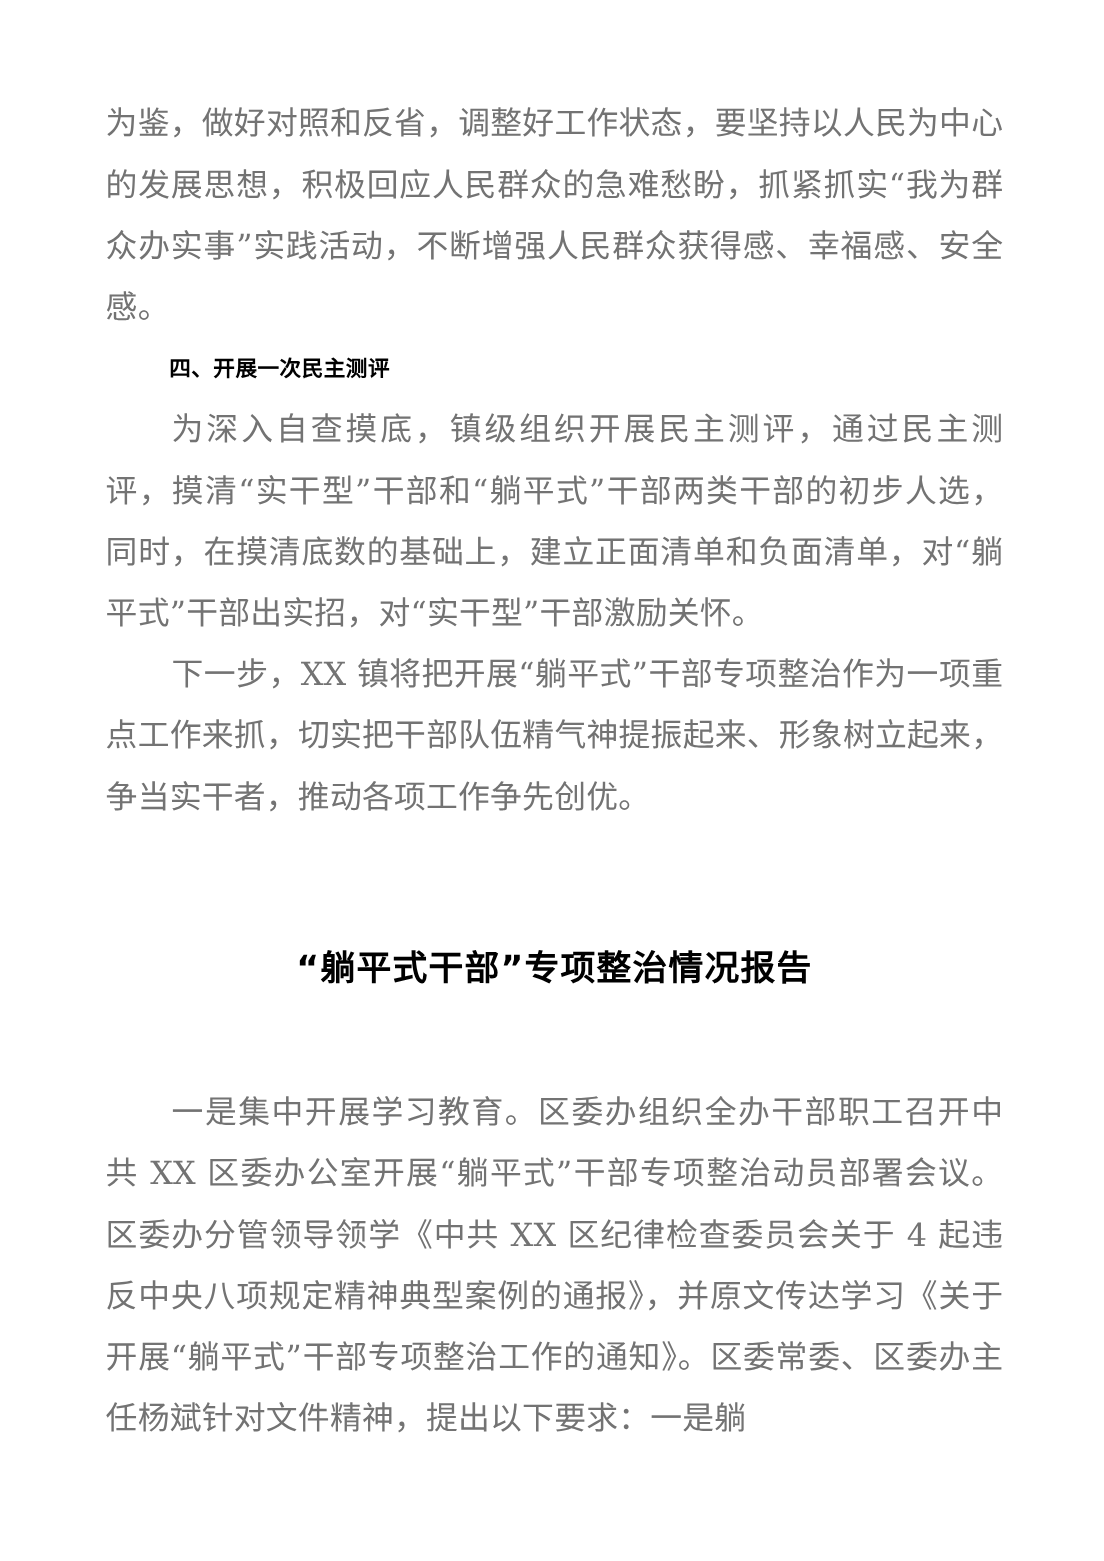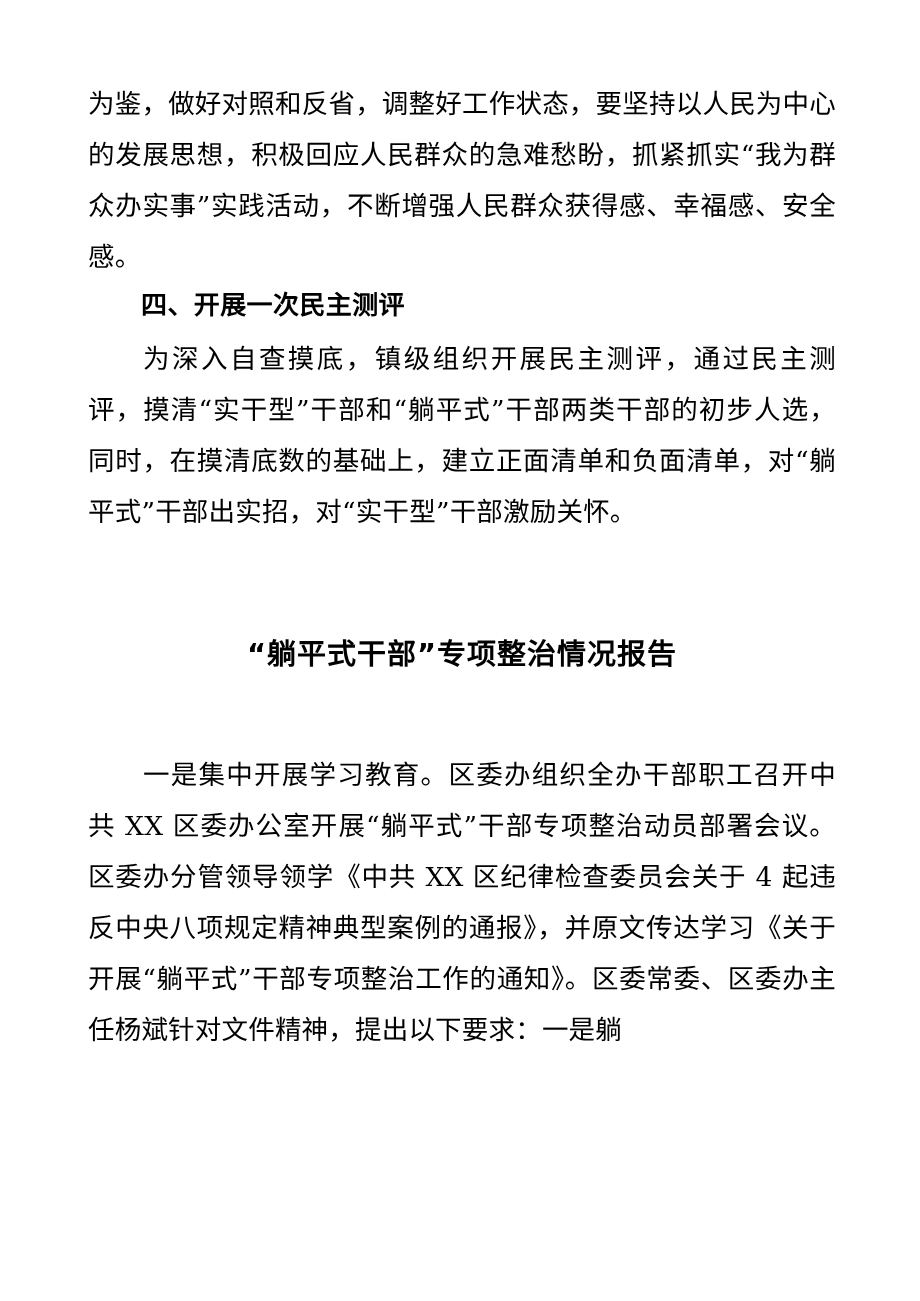--- a/index.html
+++ b/index.html
@@ -30,31 +30,31 @@
   .para {
     font-family: "DejaVu Serif", "Liberation Serif", serif;
     font-size: 26.5px;
     line-height: 51px;
     text-align: justify;
     text-justify: inter-character;
     text-indent: 55px;
     margin: 0;
     letter-spacing: 0.2px;
     font-weight: 400;
-    color: #000000;
+    color: #737373;
   }
 
   .para.continuation {
     text-indent: 0;
   }
 
   
   .section-heading {
-    font-family: Liberation Mono, monospace;
-    font-size: 26px;
+    font-family: Liberation Serif, serif;
+    font-size: 18px;
     line-height: 51px;
     font-weight: 700;
     margin: 0;
     text-indent: 53px;
     letter-spacing: 0.4px;
     color: #000000;
   }
 
   
   .doc-title {
@@ -74,18 +74,19 @@
   .block + .block { margin-top: 0; }
 </style>
 </head>
 <body>
 
 <div class="page">
   <div class="doc-body" id="doc-body">
   <p class="para block continuation">为鉴，做好对照和反省，调整好工作状态，要坚持以人民为中心的发展思想，积极回应人民群众的急难愁盼，抓紧抓实“我为群众办实事”实践活动，不断增强人民群众获得感、幸福感、安全感。</p>
       <h2 class="section-heading block">四、开展一次民主测评</h2>
       <p class="para block">为深入自查摸底，镇级组织开展民主测评，通过民主测评，摸清“实干型”干部和“躺平式”干部两类干部的初步人选，同时，在摸清底数的基础上，建立正面清单和负面清单，对“躺平式”干部出实招，对“实干型”干部激励关怀。</p>
+      <p class="para block">下一步，XX 镇将把开展“躺平式”干部专项整治作为一项重点工作来抓，切实把干部队伍精气神提振起来、形象树立起来，争当实干者，推动各项工作争先创优。</p>
       <div class="spacer-before-title"></div>
       <h1 class="doc-title block">“躺平式干部”专项整治情况报告</h1>
       <div class="spacer-after-title"></div>
       <p class="para block">一是集中开展学习教育。区委办组织全办干部职工召开中共 XX 区委办公室开展“躺平式”干部专项整治动员部署会议。区委办分管领导领学《中共 XX 区纪律检查委员会关于 4 起违反中央八项规定精神典型案例的通报》，并原文传达学习《关于开展“躺平式”干部专项整治工作的通知》。区委常委、区委办主任杨斌针对文件精神，提出以下要求：一是躺</p>
     </div>
 </div>
 
 </body></html>

